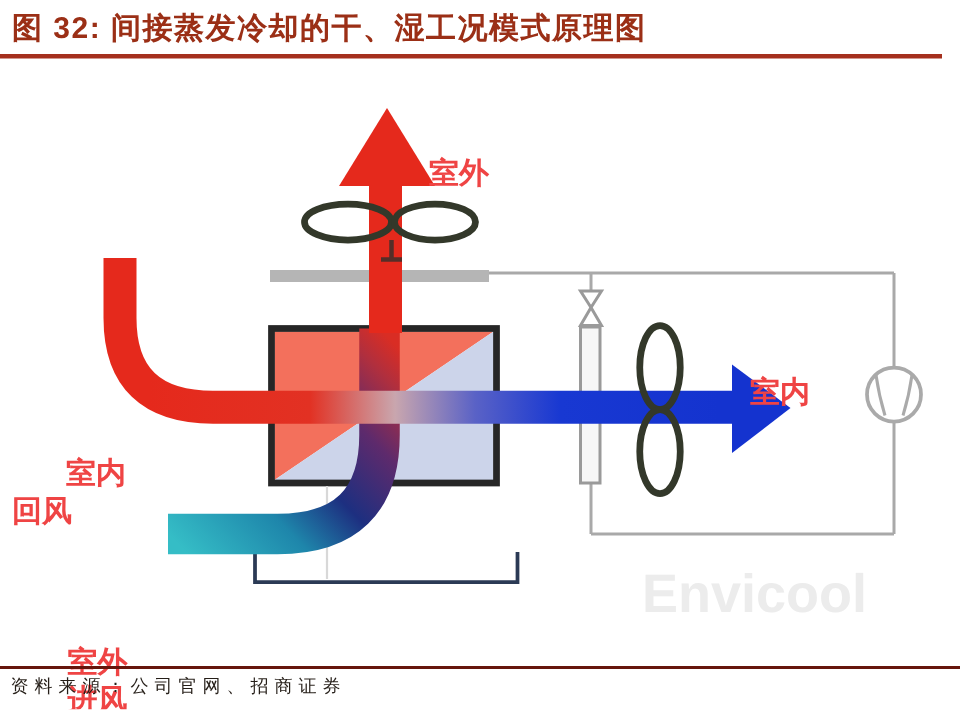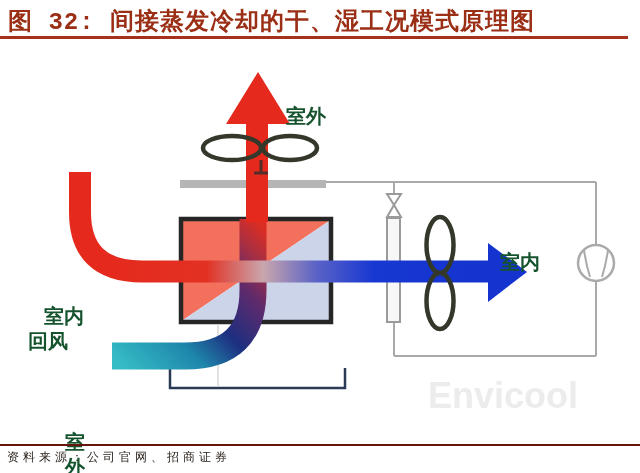--- a/index.html
+++ b/index.html
@@ -1,27 +1,27 @@
 <!DOCTYPE html>
 <html><head>
 <meta charset="utf-8">
 <style>
   html,body{margin:0;padding:0;background:#fff;}
   .page{position:relative;width:640px;height:473px;background:#ffffff;overflow:hidden;
         font-family:"Liberation Sans","DejaVu Sans",sans-serif;}
   .fig-title{position:absolute;left:8px;top:5px;width:620px;
-        font-family:Liberation Mono, monospace;
-        font-size:24px;font-weight:700;color:#9b2f16;letter-spacing:1px;white-space:nowrap;}
+        font-family:Liberation Sans, sans-serif;
+        font-size:20px;font-weight:700;color:#9b2f16;letter-spacing:1px;white-space:nowrap;}
   .title-rule{position:absolute;left:0;top:36px;width:628px;height:3px;background:#a5301e;}
   .diagram{position:absolute;left:0;top:50px;width:640px;height:392px;}
   .diagram svg{position:absolute;left:0;top:0;}
-  .lbl{position:absolute;font-weight:700;font-size:20px;line-height:25px;color:#14532d;}
+  .lbl{position:absolute;font-weight:700;font-size:20px;line-height:25px;color:#ef4444;}
   .lbl .ln{display:block;}
   .lbl .ln-right{display:block;text-align:right;}
-  .lbl .ln-just{display:flex;justify-content:space-between;margin-left:20px;}
+  .lbl .ln-just{display:flex;justify-content:space-between;}
   .lbl-exhaust{left:278px;top:54px;width:56px;text-align:center;}
   .lbl-return{left:8px;top:254px;width:76px;}
   .lbl-intake{left:45px;top:380px;width:58px;}
   .lbl-supply{left:500px;top:200px;width:52px;}
   .bottom-rule{position:absolute;left:0;top:444px;width:640px;height:2px;background:#66150c;}
   .source{position:absolute;left:7px;top:449px;
         font-family:"Liberation Serif","DejaVu Serif",serif;
         font-size:12px;color:#251e18;letter-spacing:4px;white-space:nowrap;}
 </style>
 </head>

